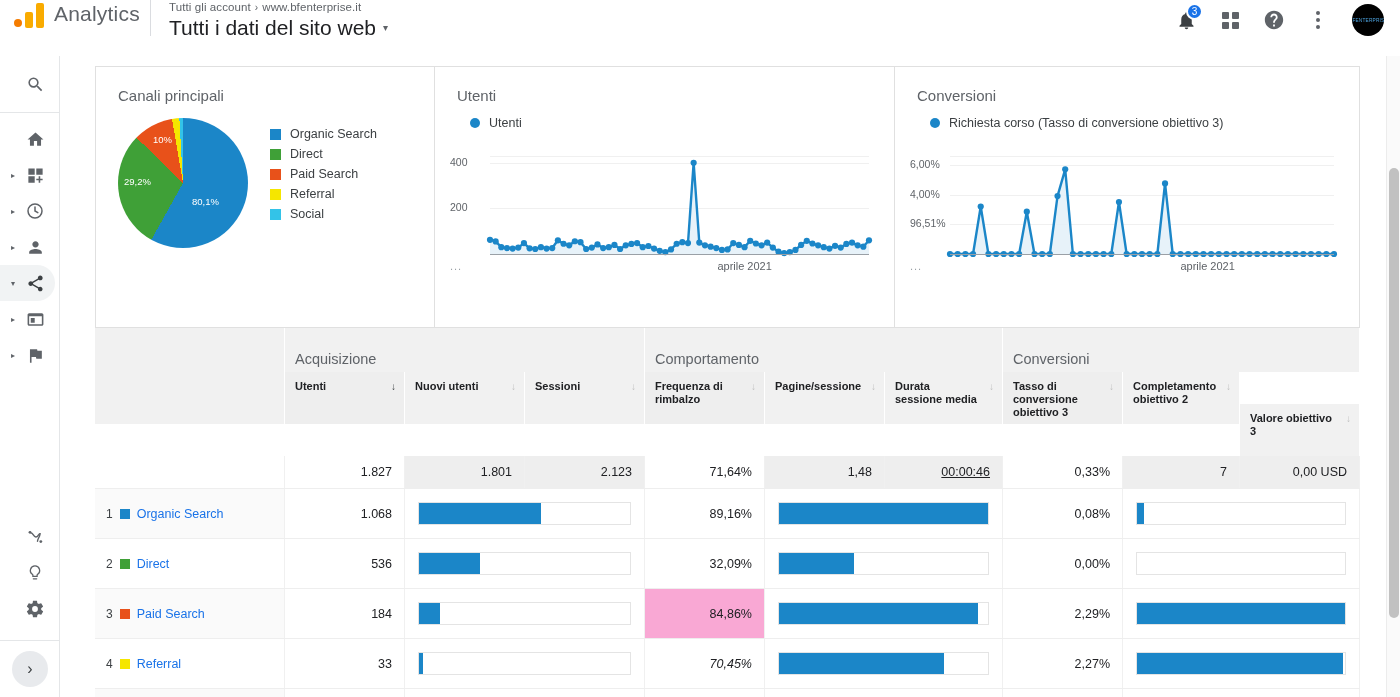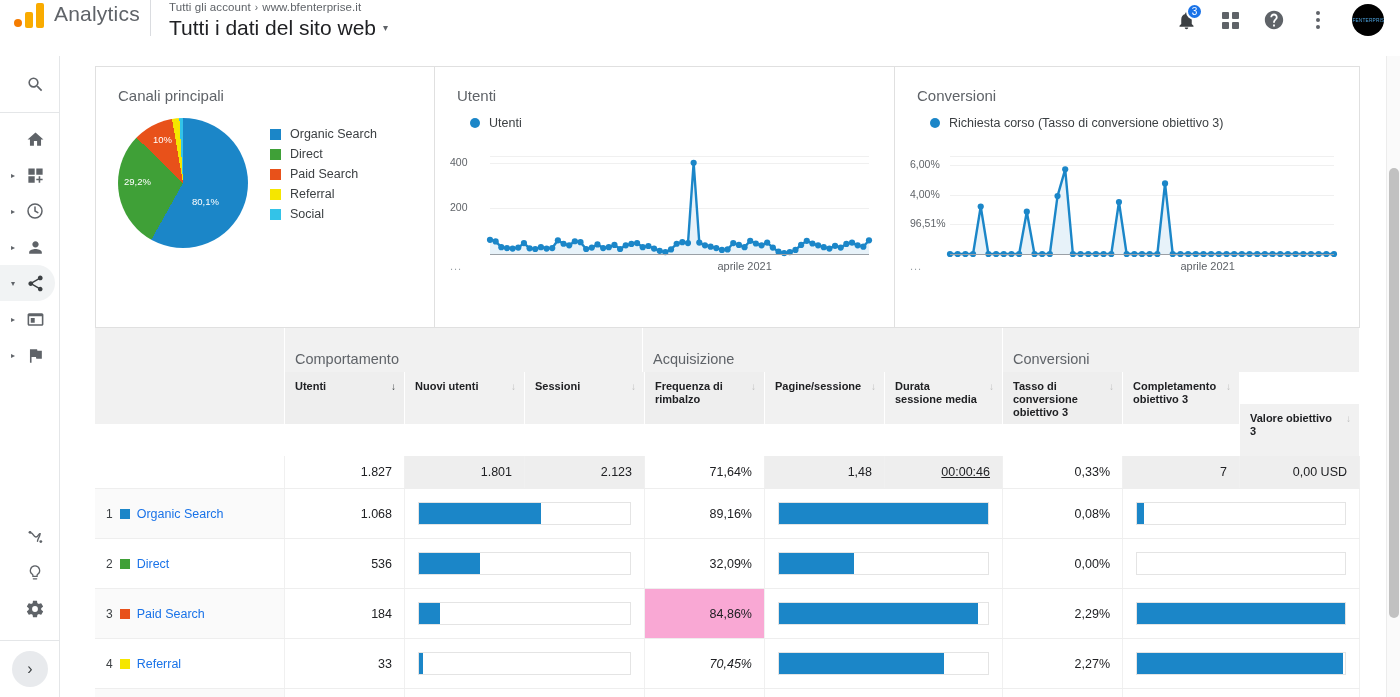--- a/index.html
+++ b/index.html
@@ -470,25 +470,25 @@
           <div class="xlbl" style="left: 270.4px; top: 118px;">aprile 2021</div>
         </div>
     </div>
   </div>
 
   <div class="tbl">
     <div class="tr" id="group-head">
         <div class="th-group" style="width: 190px; background: rgb(241, 241, 241);">
           <span></span>
         </div>
+        <div class="th-group" style="width: 360px;">
+          <span>Acquisizione</span>
+        </div>
         <div class="th-group" style="width: 358px;">
           <span>Comportamento</span>
-        </div>
-        <div class="th-group" style="width: 360px;">
-          <span>Acquisizione</span>
         </div>
         <div class="th-group" style="width: 357px;">
           <span>Conversioni</span>
         </div>
       </div>
     <div class="tr" id="col-head">
         <div class="th lt" style="width: 190px;"></div>
         <div class="th" style="width: 120px;">
           <span class="th-lbl">Utenti</span>
           <span class="sort on">↓</span>
@@ -511,21 +511,21 @@
         </div>
         <div class="th lt" style="width: 118px;">
           <span class="th-lbl">Durata sessione media</span>
           <span class="sort">↓</span>
         </div>
         <div class="th" style="width: 120px;">
           <span class="th-lbl">Tasso di conversione obiettivo 3</span>
           <span class="sort">↓</span>
         </div>
         <div class="th lt" style="width: 117px;">
-          <span class="th-lbl">Completamento obiettivo 3</span>
+          <span class="th-lbl">Completamento obiettivo 2</span>
           <span class="sort">↓</span>
         </div>
         <div class="th lt" style="width: 120px; margin-top: 32px;">
           <span class="th-lbl">Valore obiettivo 3</span>
           <span class="sort">↓</span>
         </div>
       </div>
     <div class="tr sum" id="summary-row">
         <div class="sum-c" style="width: 190px; background: rgb(255, 255, 255);"></div>
         <div class="sum-c" style="width: 120px; background: rgb(255, 255, 255);">1.827</div>

